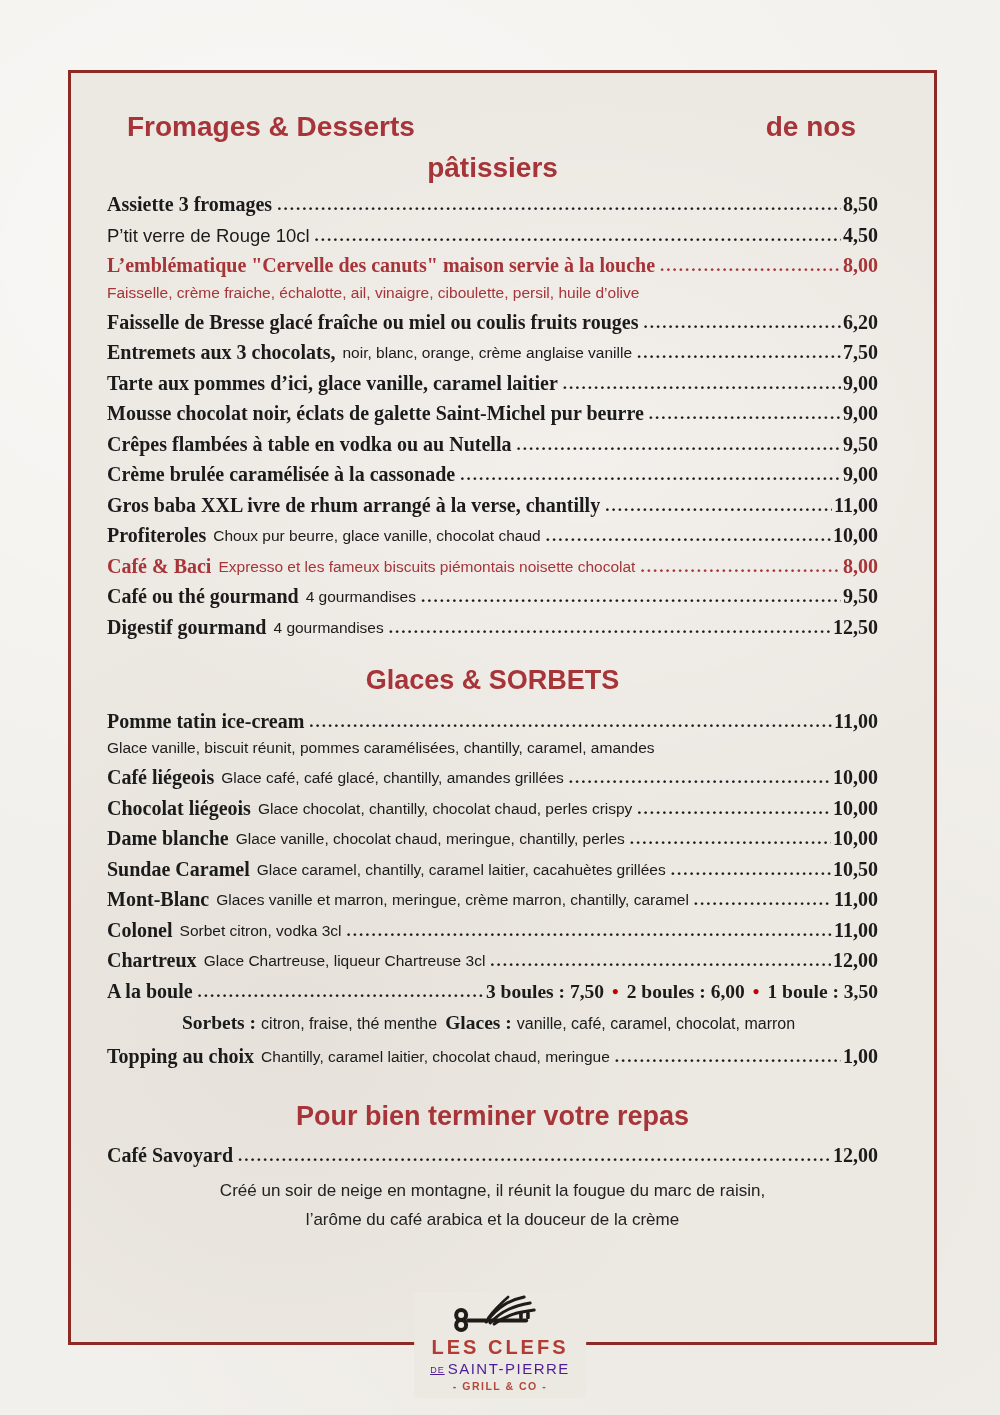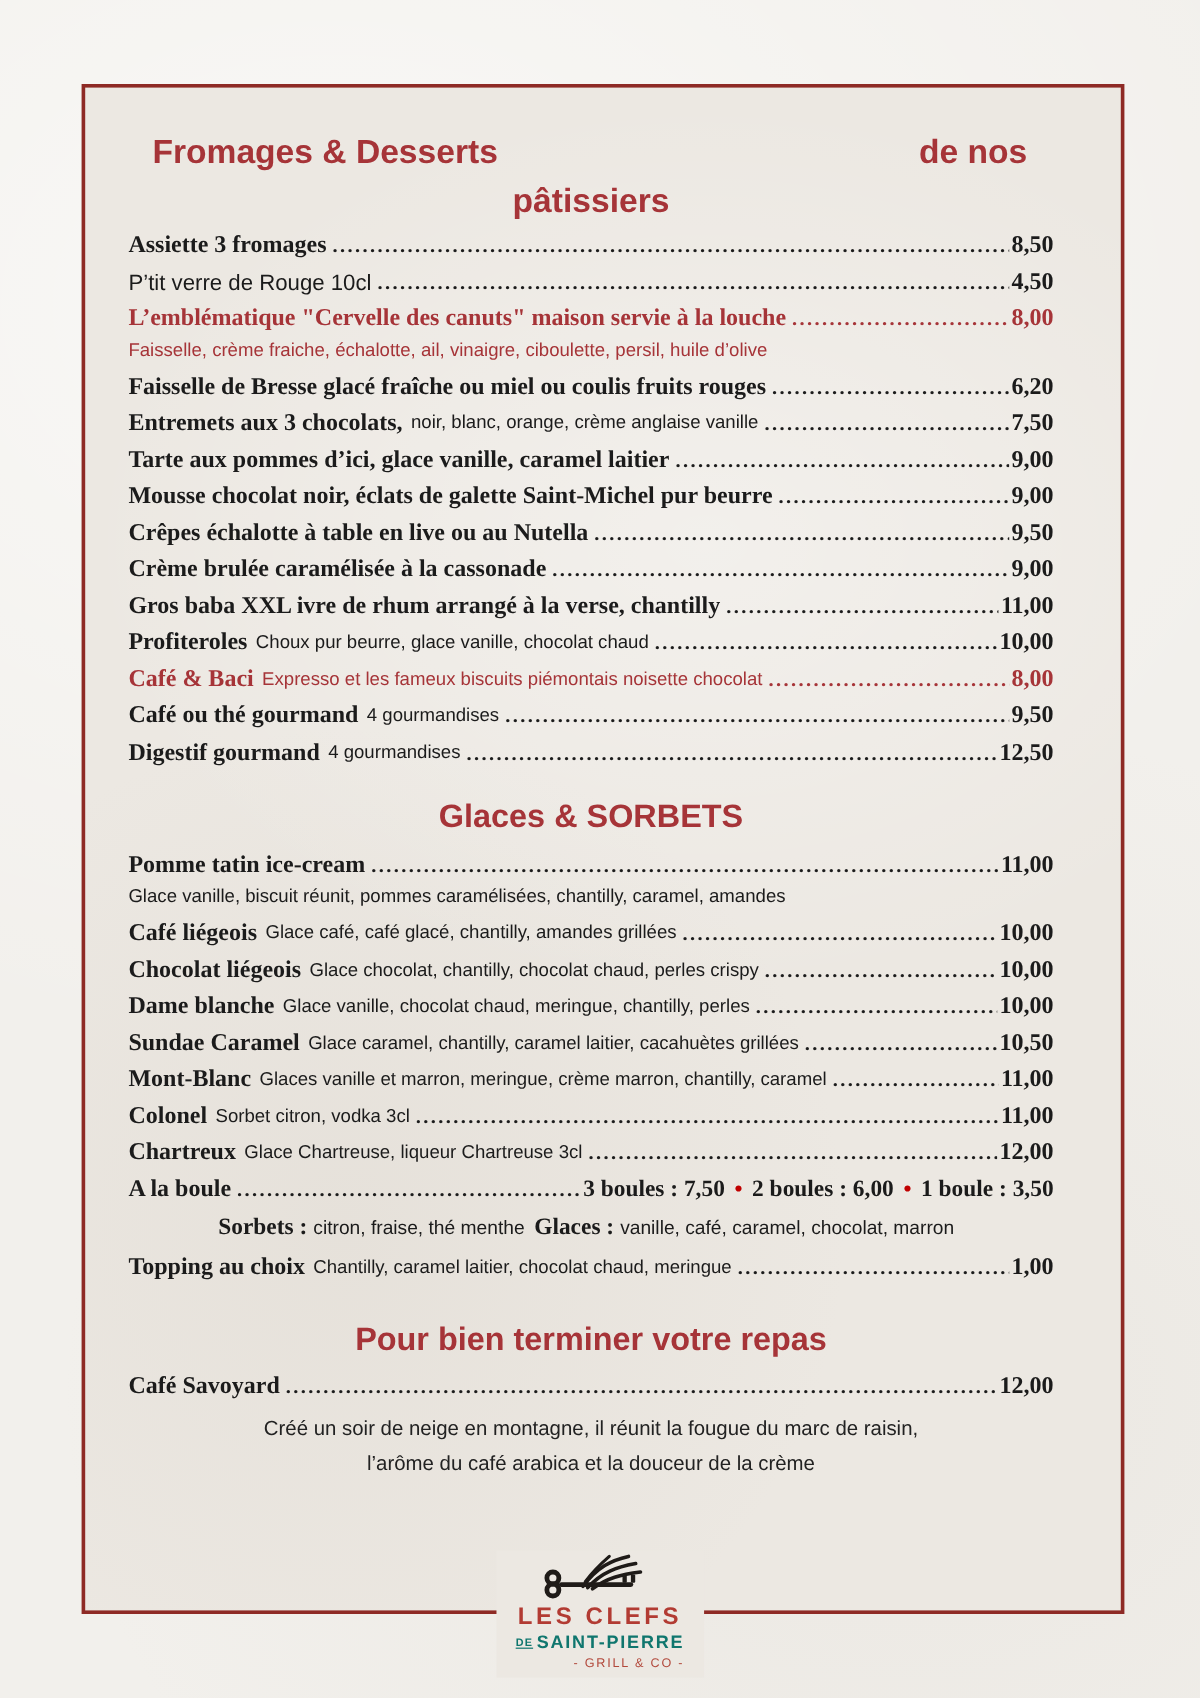--- a/index.html
+++ b/index.html
@@ -66,23 +66,23 @@
   .note{
     font-family:"Liberation Sans", sans-serif;font-size:17px;
     text-align:center;line-height:29px;color:#222;
   }
   
   .logo{
     position:absolute;left:50%;top:1292px;transform:translateX(-50%);
     background:#ece8e2;padding:2px 16px 6px;text-align:center;z-index:2;
   }
   .logo-l1{color:#b23b33;font-size:20px;font-weight:700;letter-spacing:3px;margin-top:2px;}
-  .logo-l2{color:#0f766e;font-size:15px;font-weight:700;letter-spacing:1.5px;margin-top:1px;}
+  .logo-l2{color:#4c1d95;font-size:15px;font-weight:400;letter-spacing:1.5px;margin-top:1px;}
   .logo-de{font-size:9px;text-decoration:underline;vertical-align:1px;letter-spacing:1px;margin-right:3px;}
-  .logo-l3{color:#b2483b;font-size:10.5px;font-weight:400;letter-spacing:1.5px;margin-top:3px;text-align:right;}
+  .logo-l3{color:#b2483b;font-size:10.5px;font-weight:700;letter-spacing:1.5px;margin-top:3px;}
   .logo svg{display:block;margin:0 auto;}
 </style>
 </head>
 <body>
 
 <div class="page">
   <div class="frame">
 
     <header class="menu-title">
       <div class="title-line1">
@@ -123,21 +123,21 @@
           <span class="name">Tarte aux pommes d’ici, glace vanille, caramel laitier</span>
           <span class="leader">............................................................................................................................................</span>
           <span class="price">9,00</span>
         </div>
         <div class="row">
           <span class="name">Mousse chocolat noir, éclats de galette Saint-Michel pur beurre</span>
           <span class="leader">............................................................................................................................................</span>
           <span class="price">9,00</span>
         </div>
         <div class="row">
-          <span class="name">Crêpes échalotte à table en live ou au Nutella</span>
+          <span class="name">Crêpes flambées à table en vodka ou au Nutella</span>
           <span class="leader">............................................................................................................................................</span>
           <span class="price">9,50</span>
         </div>
         <div class="row">
           <span class="name">Crème brulée caramélisée à la cassonade</span>
           <span class="leader">............................................................................................................................................</span>
           <span class="price">9,00</span>
         </div>
         <div class="row">
           <span class="name">Gros baba XXL ivre de rhum arrangé à la verse, chantilly</span>

